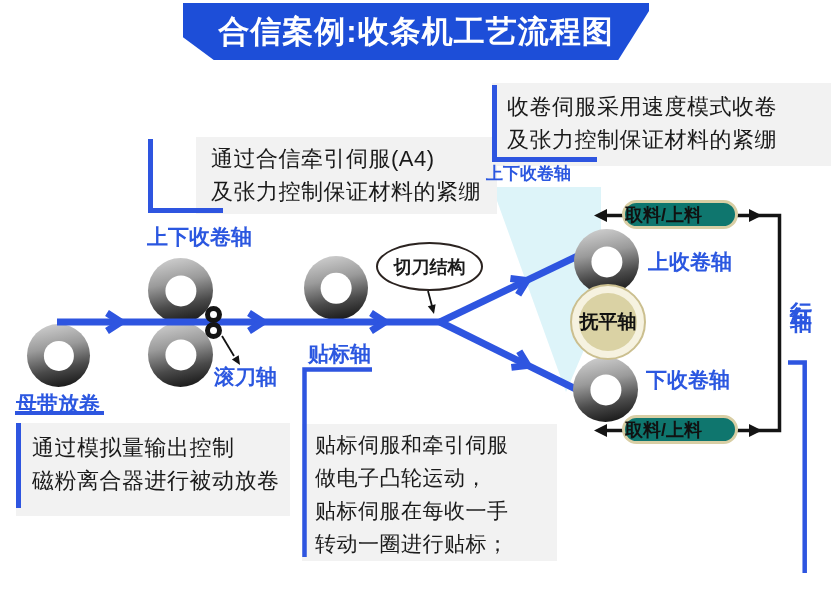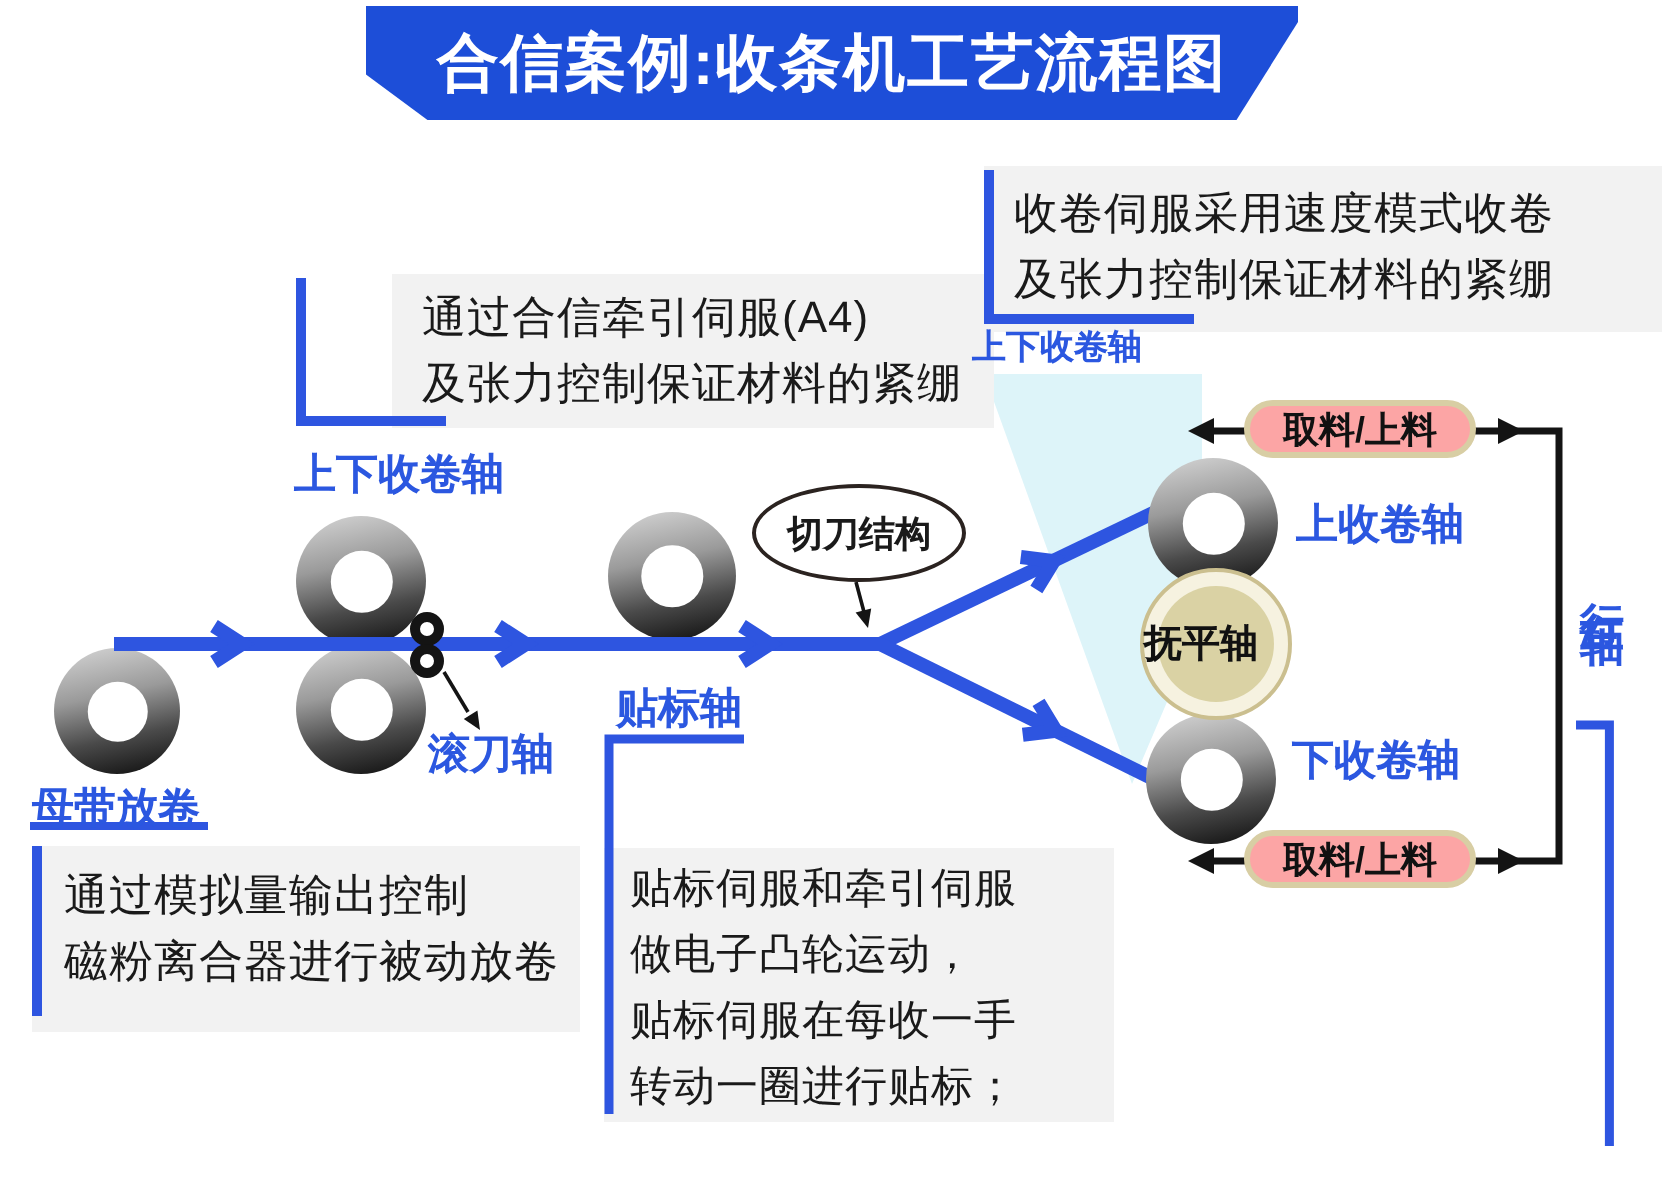--- a/index.html
+++ b/index.html
@@ -41,32 +41,32 @@
   
   .cutter{
     position:absolute;left:376px;top:242px;width:103px;height:45px;background:#fff;
     border:2px solid #2b2320;border-radius:50%;display:flex;align-items:center;
     justify-content:center;font-size:18px;font-weight:bold;z-index:5;
   }
   
   .badge{
     position:absolute;left:570px;top:284px;width:76px;height:76px;border-radius:50%;
     background:#f6f2e0;border:2px solid #cbbf8f;box-sizing:border-box;z-index:4;
-    display:flex;align-items:center;justify-content:flex-start;
+    display:flex;align-items:center;justify-content:center;
   }
   .badge .core{
     position:absolute;left:50%;top:50%;transform:translate(-50%,-50%);
     width:58px;height:58px;border-radius:50%;background:#dad2a4;
   }
   .badge span{position:relative;font-size:19px;font-weight:bold;color:#111;white-space:nowrap;z-index:1;}
   
   .pill{
-    position:absolute;left:622px;width:116px;height:29px;background:#fca5a5;
+    position:absolute;left:622px;width:116px;height:29px;background:#0f766e;
     border:3px solid #d8cea4;border-radius:16px;box-sizing:border-box;z-index:5;
-    display:flex;align-items:center;justify-content:center;
+    display:flex;align-items:center;justify-content:flex-start;
     font-size:18px;font-weight:bold;color:#111;
   }
   
   svg.layer{position:absolute;left:0;top:0;z-index:3;}
   svg.layer.under{z-index:1;}
   
   .vlabel{
     position:absolute;left:786px;top:283px;writing-mode:vertical-rl;
     color:#2b57e0;font-weight:bold;font-size:22px;letter-spacing:5px;z-index:5;
   }

